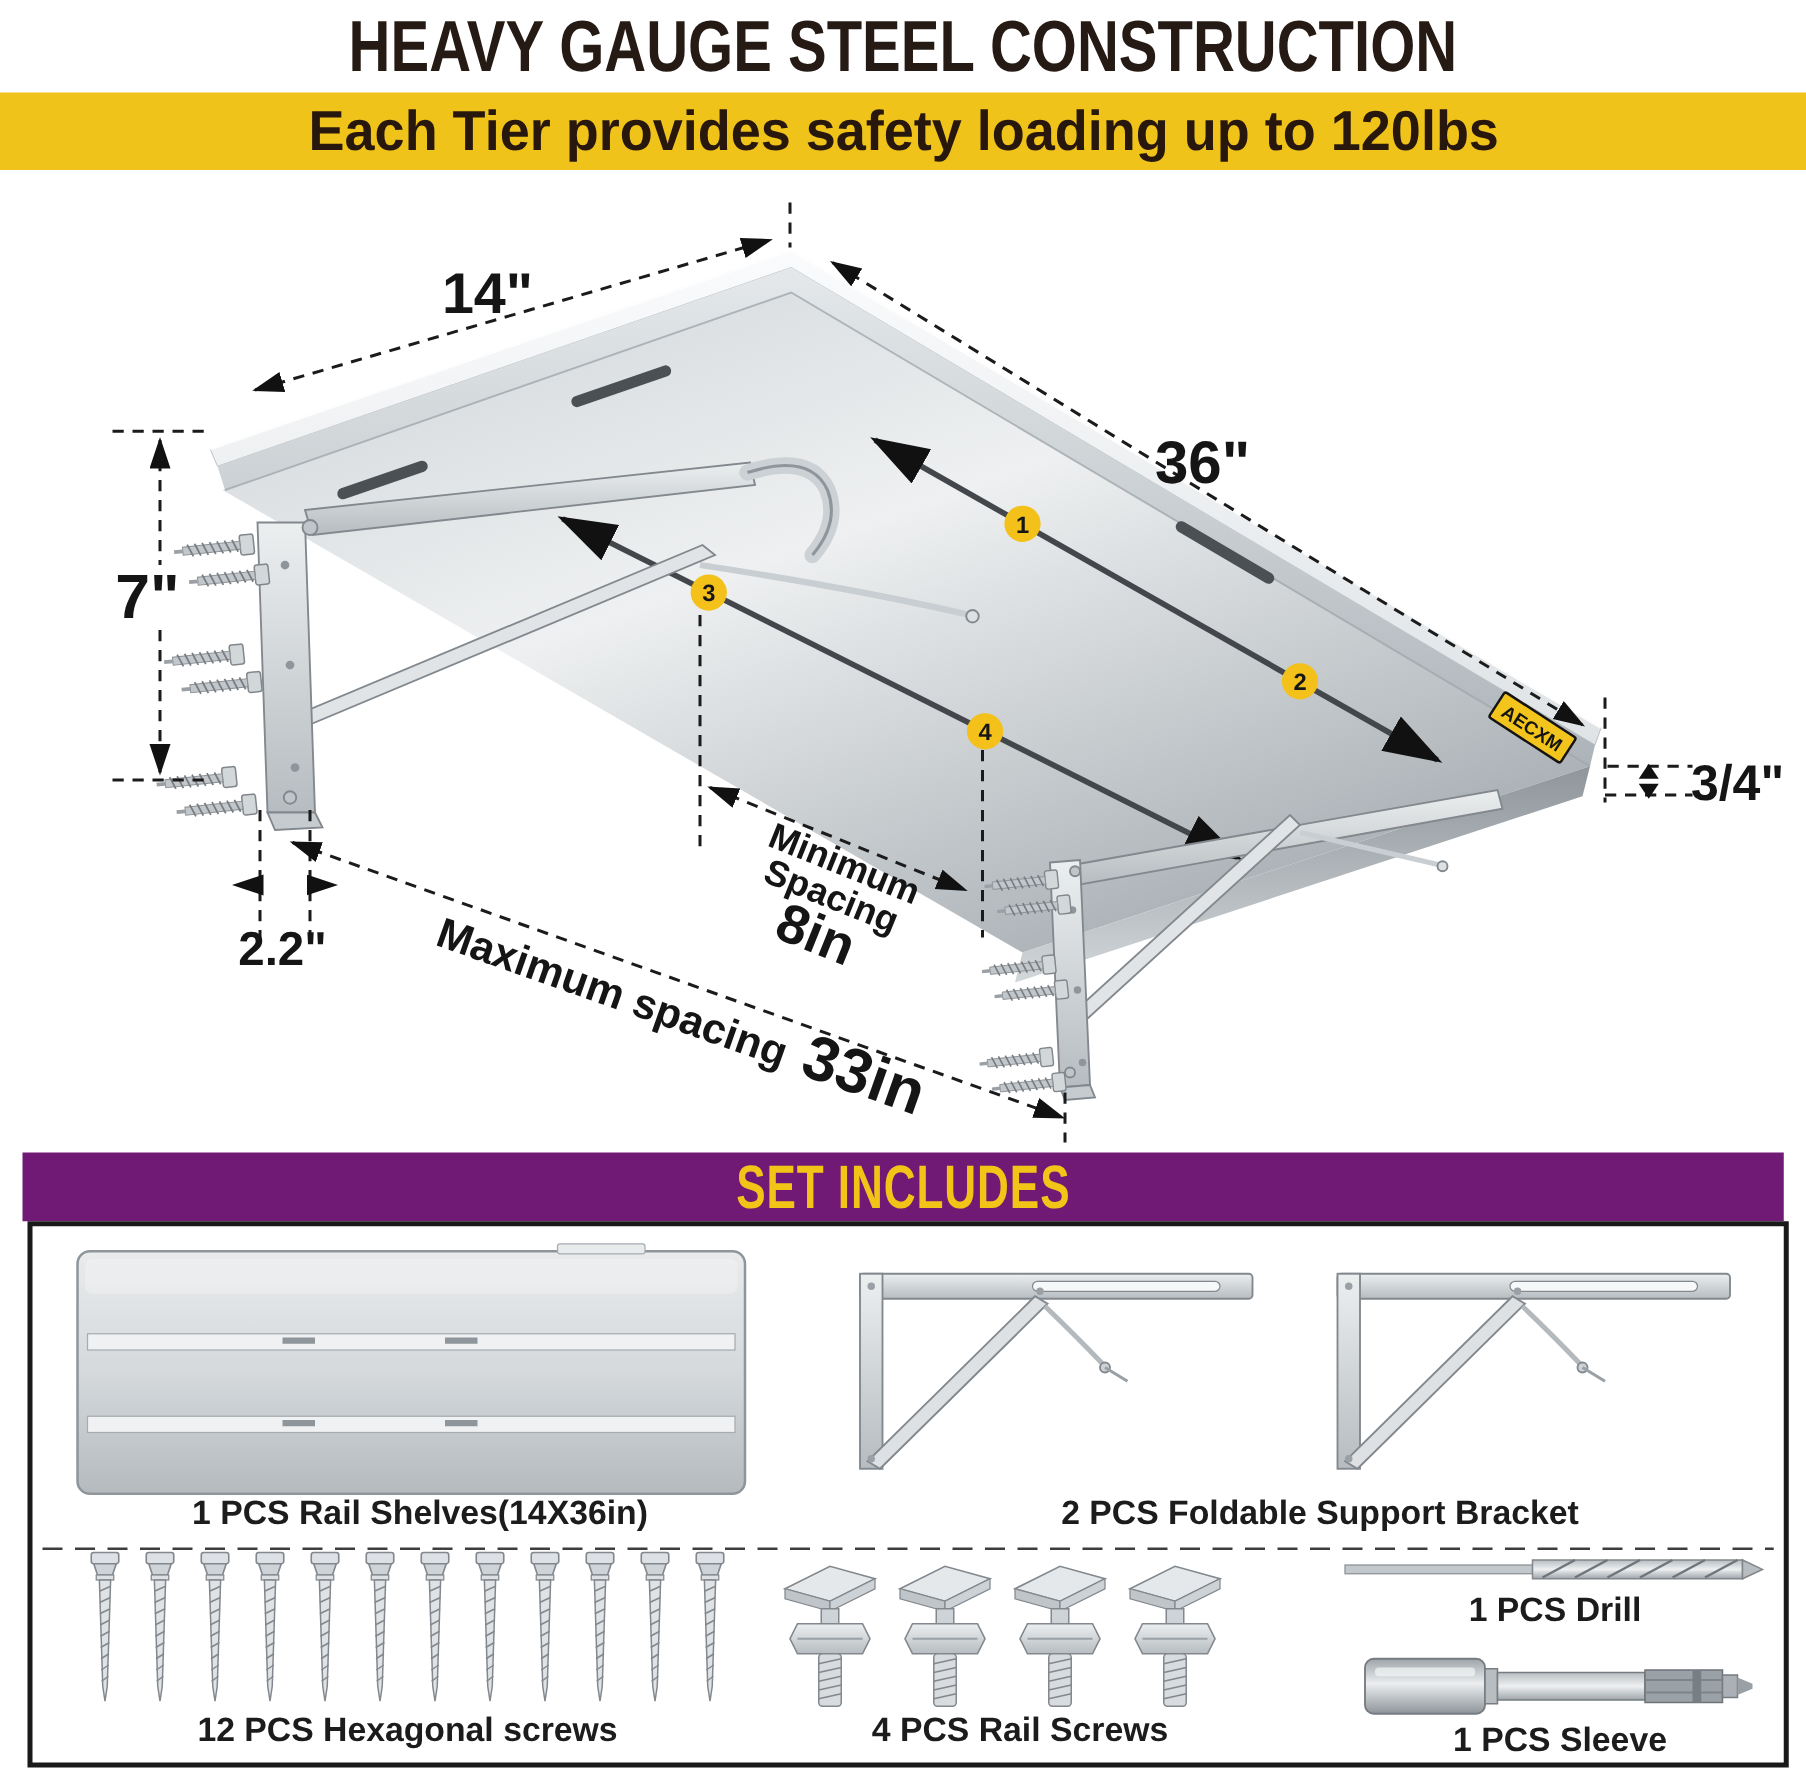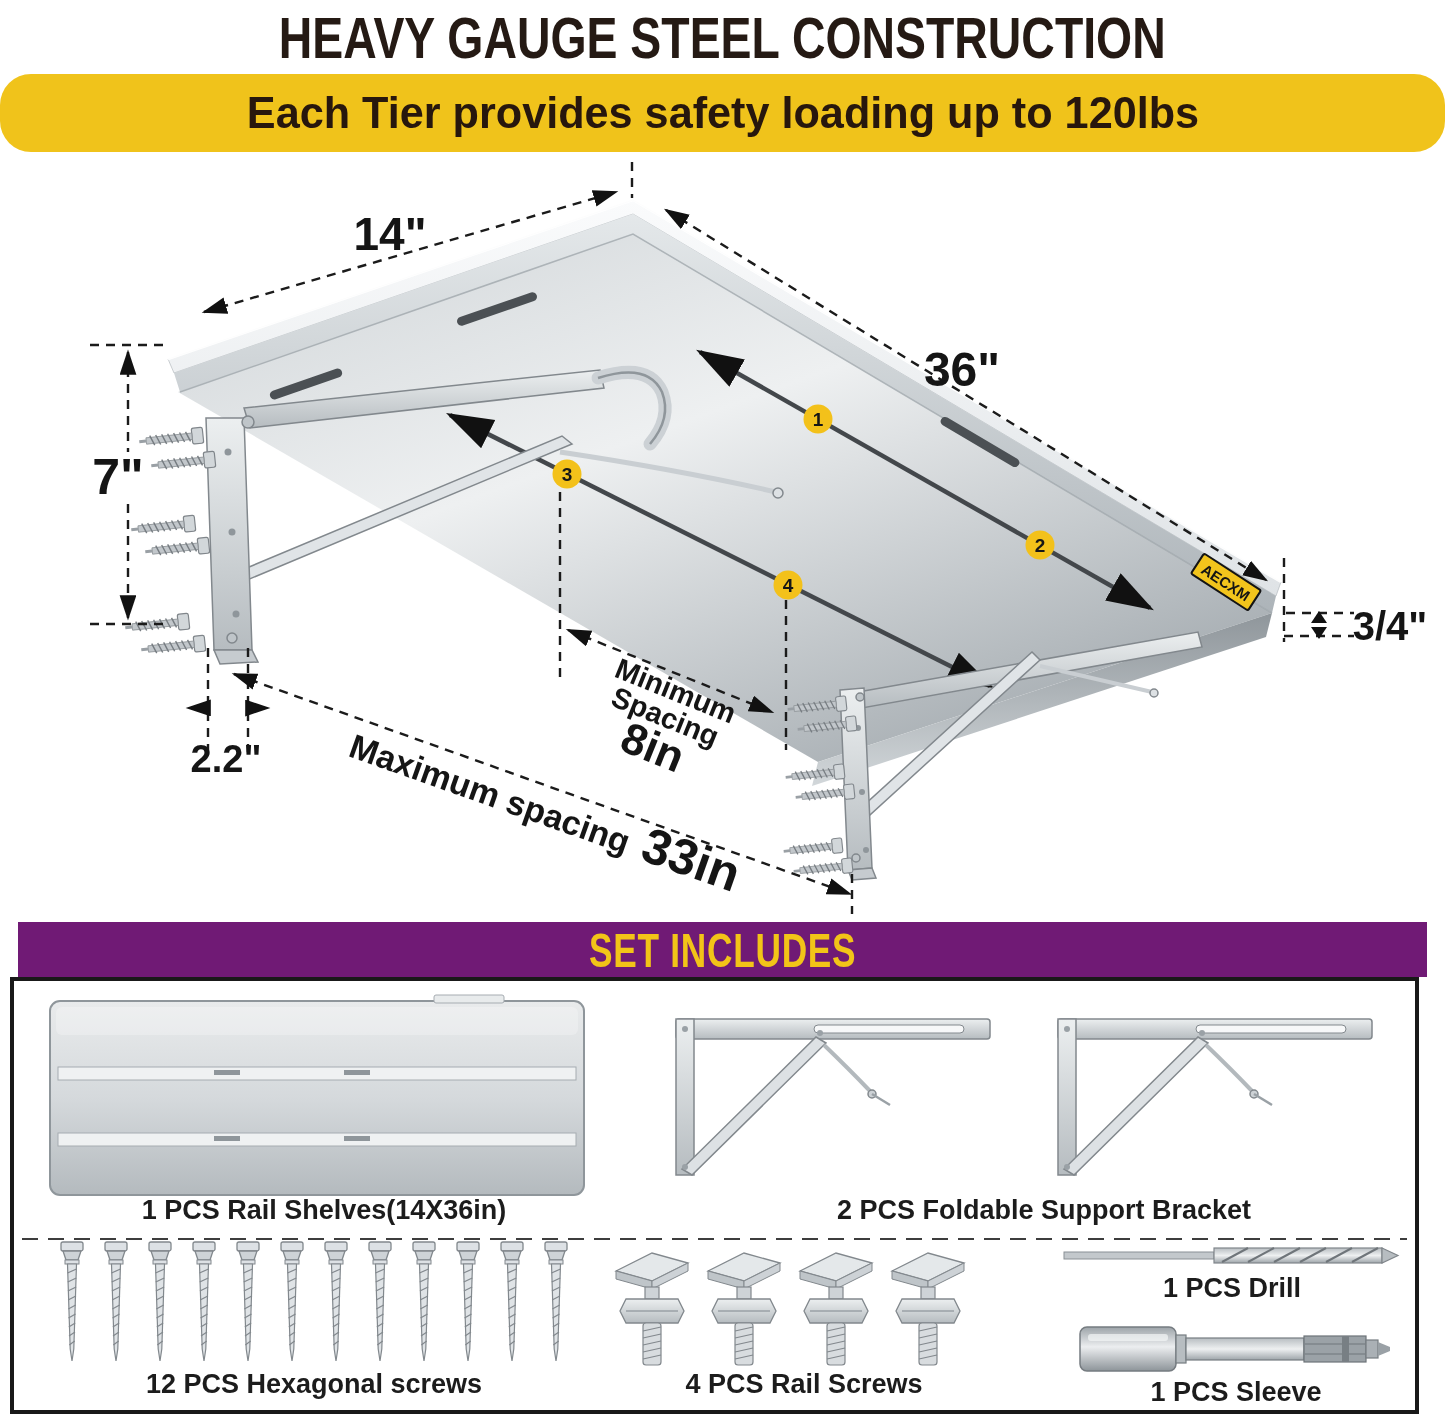--- a/index.html
+++ b/index.html
@@ -1,24 +1,24 @@
 <!DOCTYPE html>
 <html><head>
 <meta charset="utf-8">
 <style>
   html,body{margin:0;padding:0;background:#fff;}
   .page{position:relative;width:1445px;height:1419px;background:#ffffff;font-family:"Liberation Sans",sans-serif;overflow:hidden;}
   .h1{position:absolute;top:0;left:0;width:100%;height:74px;display:flex;align-items:center;justify-content:center;}
   .h1 span{font-size:58px;font-weight:bold;color:#251a14;transform:scaleX(.80);white-space:nowrap;}
-  .banner{position:absolute;top:74px;left:0;width:100%;height:78px;background:#f0c31b;display:flex;align-items:center;justify-content:center;border-radius:31px;}
+  .banner{position:absolute;top:74px;left:0;width:100%;height:62px;background:#f0c31b;display:flex;align-items:center;justify-content:center;}
   .banner span{font-size:45px;font-weight:bold;color:#27170d;transform:scaleX(.96);white-space:nowrap;}
   .diagram{position:absolute;top:152px;left:0;}
   .setbar{position:absolute;top:922px;left:18px;width:1409px;height:55px;background:#701a75;display:flex;align-items:center;justify-content:center;}
   .setbar span{font-size:49px;font-weight:bold;color:#f2c418;transform:scaleX(.72);letter-spacing:1px;white-space:nowrap;}
-  .setbox{position:absolute;top:977px;left:10px;width:1409px;height:437px;border:4px solid #191919;box-sizing:border-box;background:#fff;}
+  .setbox{position:absolute;top:977px;left:22px;width:1409px;height:437px;border:4px solid #191919;box-sizing:border-box;background:#fff;}
   .dsh{stroke:#1b1b1b;stroke-width:2.4;stroke-dasharray:9 7;fill:none;}
   .dshL{stroke:#3d3d3d;stroke-width:2;stroke-dasharray:16 10;fill:none;}
   text.dim{font-family:"Liberation Sans",sans-serif;font-weight:bold;fill:#151515;}
   .cap{font-family:"Liberation Sans",sans-serif;font-weight:bold;font-size:27px;fill:#1c1c1c;}
   .mtl{stroke:#82888d;stroke-width:1.5;}
 </style>
 </head>
 <body>
 
 <div class="page">

